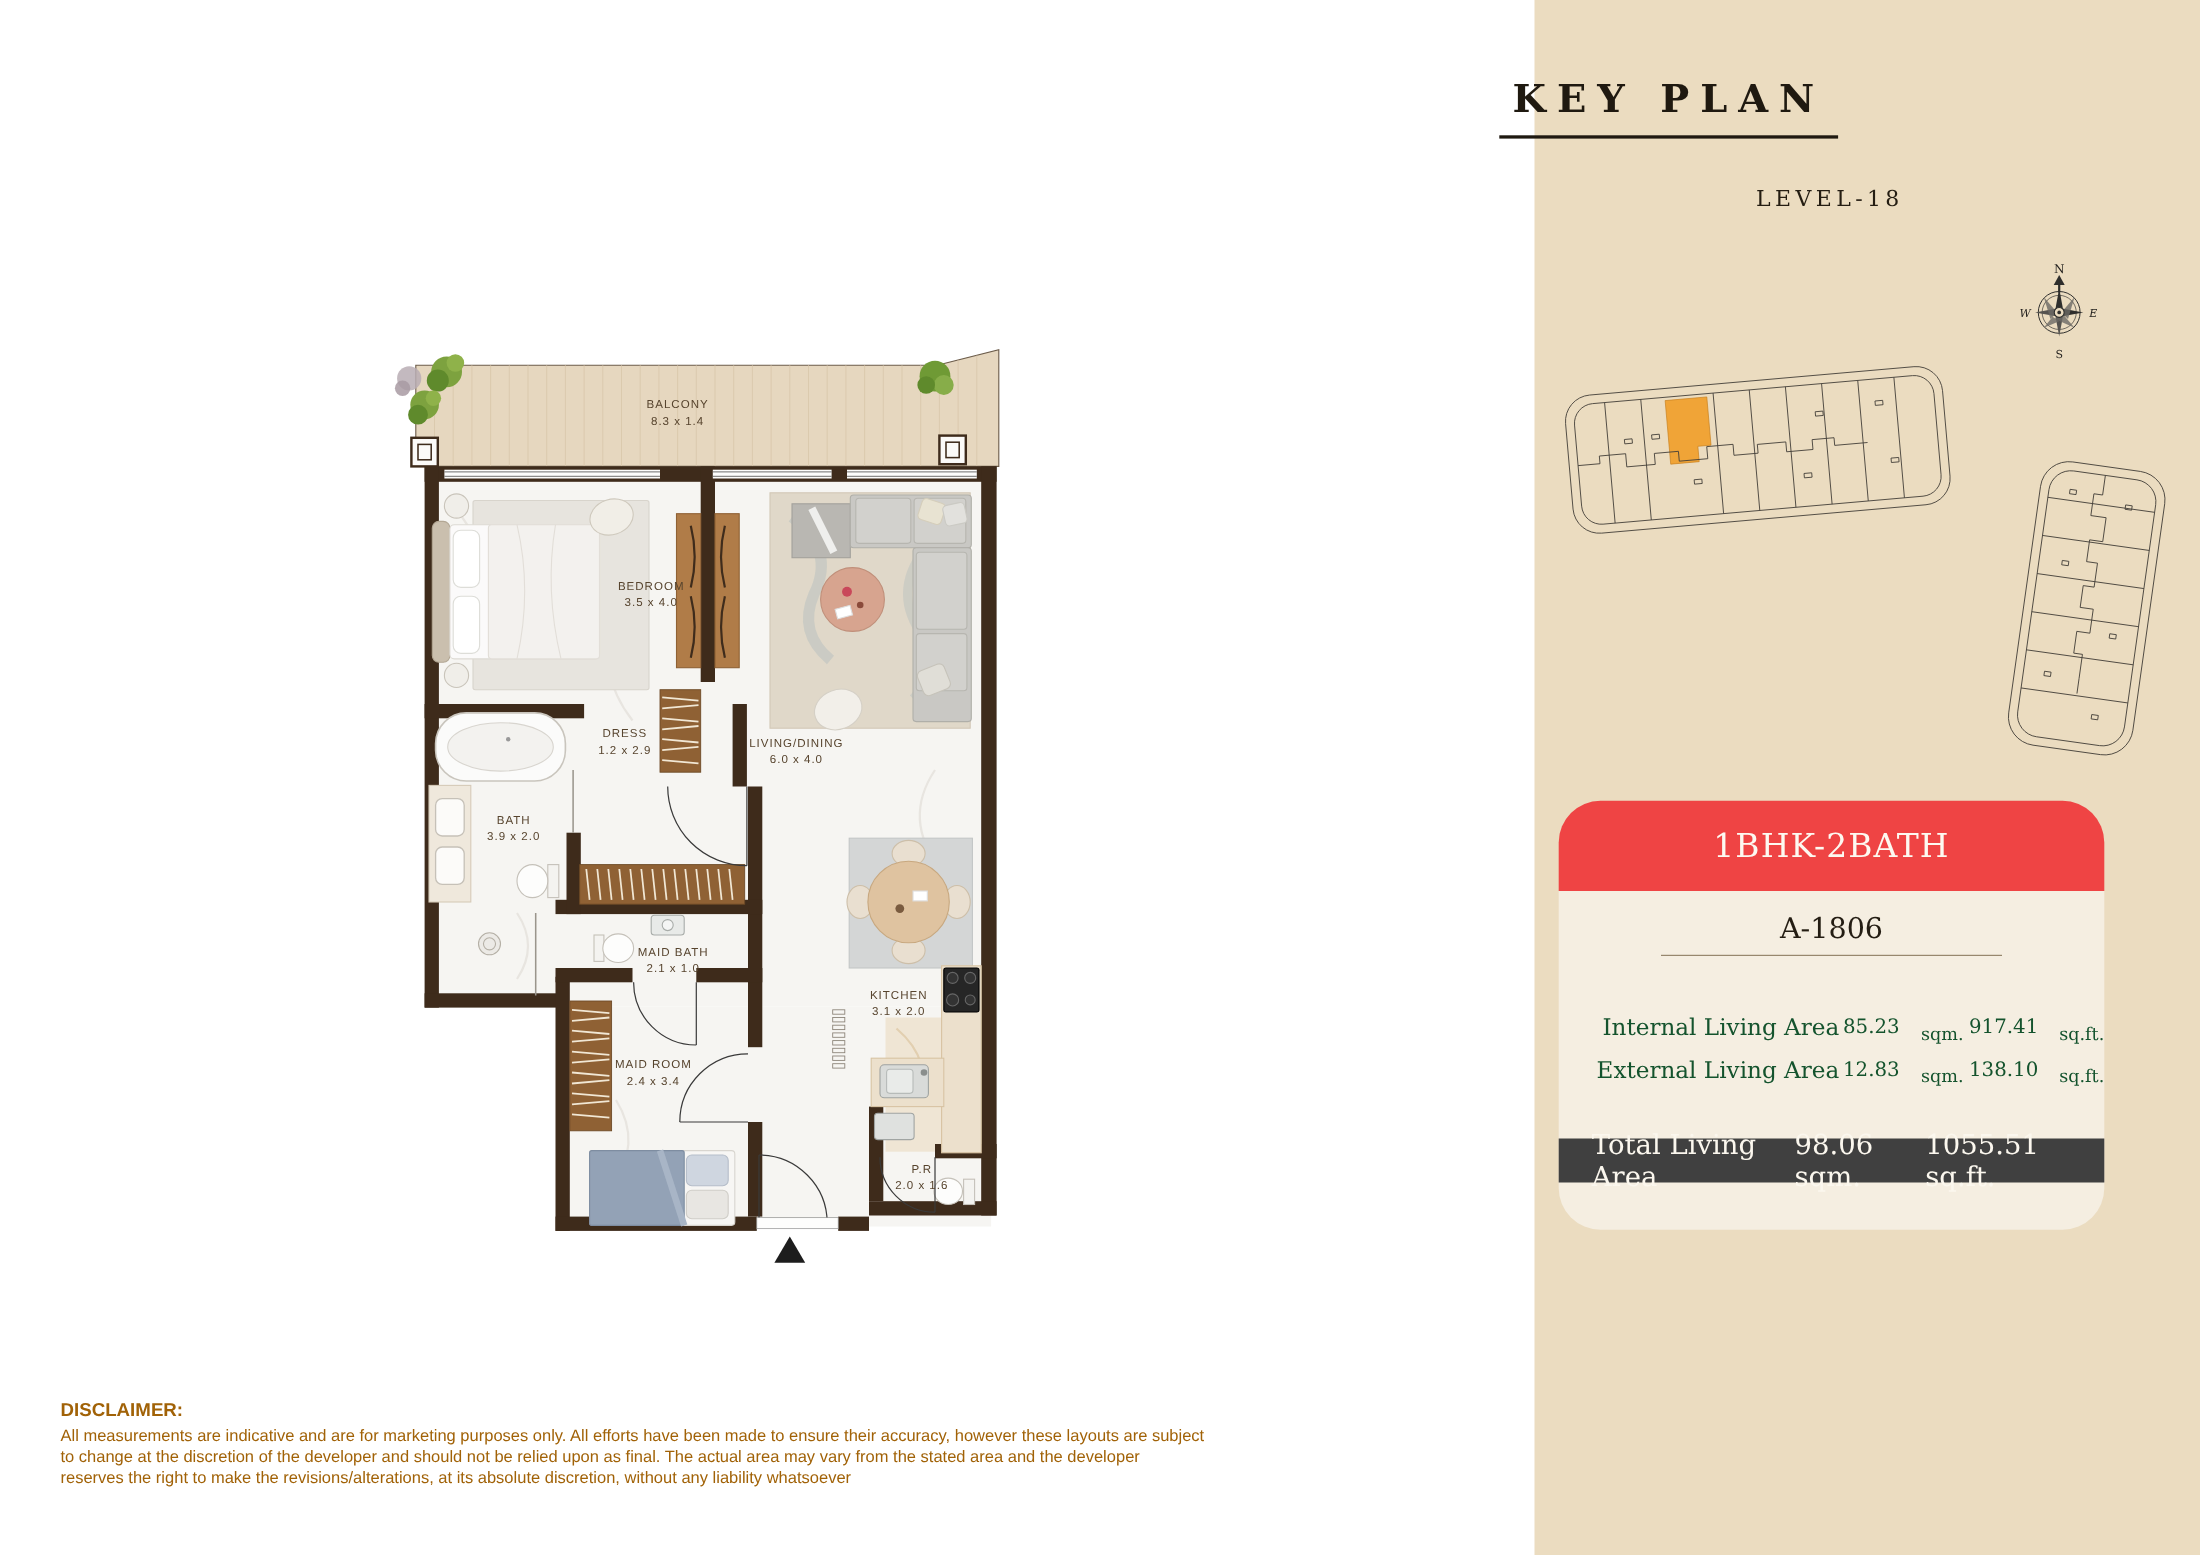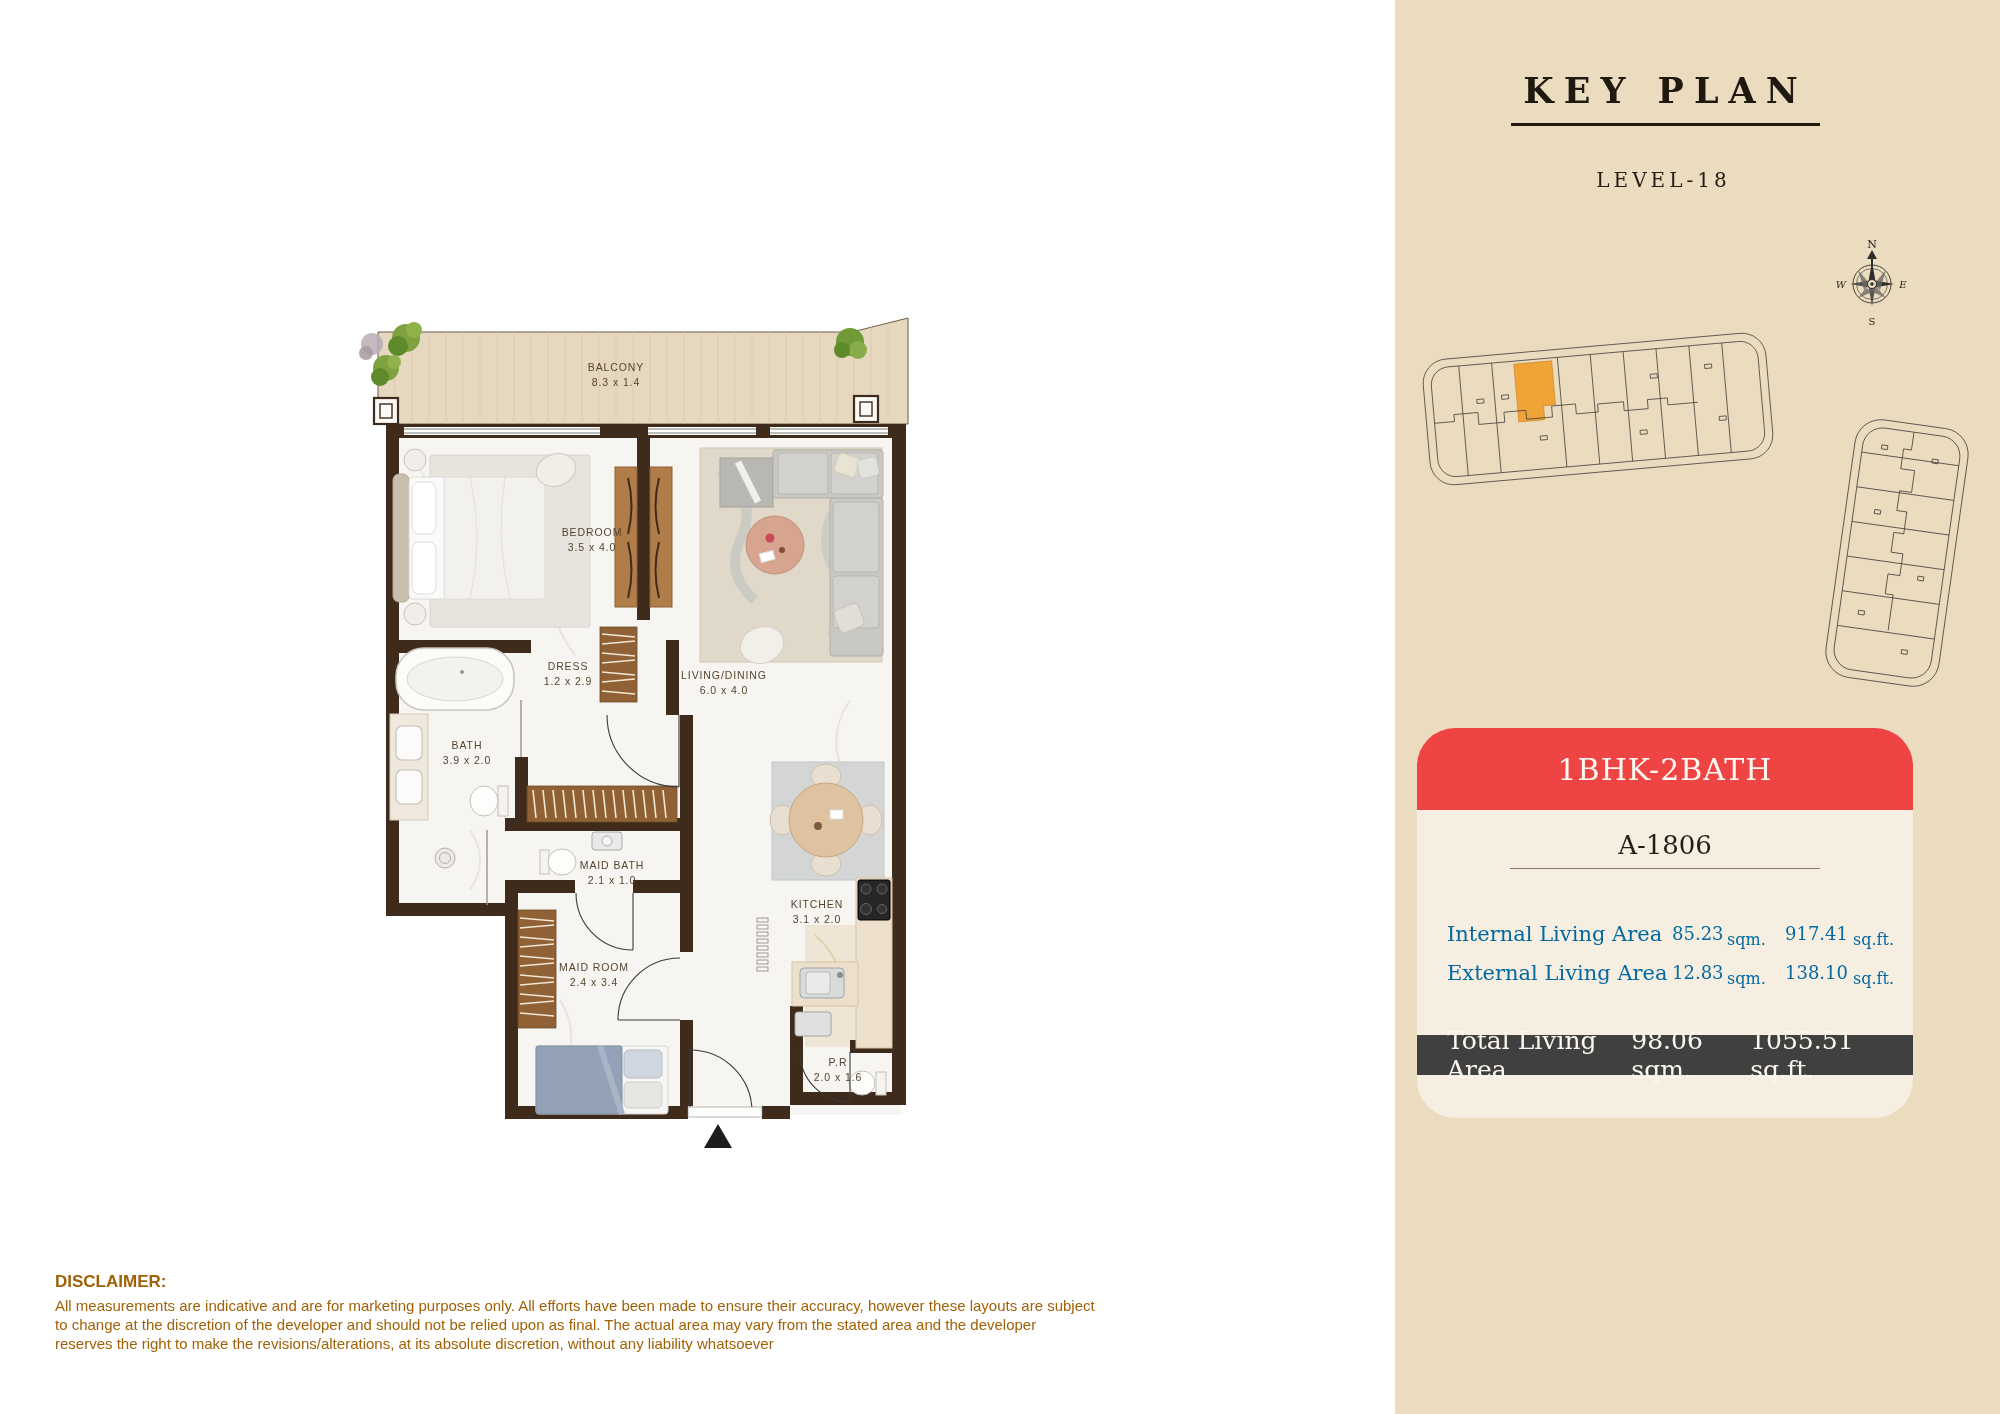--- a/index.html
+++ b/index.html
@@ -1,42 +1,42 @@
 <!DOCTYPE html>
 <html><head>
 <meta charset="utf-8">
 <style>
   html,body{margin:0;padding:0;background:#ffffff;}
   .page{position:relative;width:2000px;height:1414px;background:#ffffff;overflow:hidden;
         font-family:"Liberation Sans",sans-serif;}
 
   
   .panel{position:absolute;left:1395px;top:0;width:605px;height:1414px;background:#EBDCC0;}
-  .keyplan-wrap{position:absolute;top:70px;left:0;width:100%;text-align:center;}
+  .keyplan-wrap{position:absolute;top:70px;left:0;width:100%;text-align:left;}
   .keyplan-title{display:inline-block;position:relative;left:-32px;
       font-family:"DejaVu Serif","Liberation Serif",serif;font-size:35px;font-weight:700;
       letter-spacing:10px;color:#1f1910;border-bottom:3px solid #1f1910;padding:0 12px 12px 12px;}
   .level-wrap{position:absolute;top:168px;left:0;width:100%;text-align:center;}
   .level{display:inline-block;position:relative;left:-34px;
       font-family:"DejaVu Serif","Liberation Serif",serif;font-size:20px;letter-spacing:4px;color:#241d12;}
 
   .panel-svg{position:absolute;left:1395px;top:150px;width:605px;height:570px;}
 
   
   .card{position:absolute;left:1417px;top:728px;width:496px;}
   .card-header{height:82px;background:#ef4444;border-radius:38px 38px 0 0;
       display:flex;align-items:center;justify-content:center;color:#fdf9f1;
       font-family:"DejaVu Serif","Liberation Serif",serif;font-size:30px;letter-spacing:1px;}
   .card-body{position:relative;height:308px;background:#F5EEE1;border-radius:0 0 38px 38px;}
   .unit-no{position:absolute;top:20px;width:100%;text-align:center;
       font-family:"DejaVu Serif","Liberation Serif",serif;font-size:26px;color:#241d13;}
   .unit-underline{position:absolute;top:58px;left:93px;width:310px;height:1px;background:#8d7c62;}
   .area-rows{position:absolute;top:104px;left:0;right:0;}
   .area-row{display:grid;grid-template-columns:225px 55px 58px 68px 60px;
-      align-items:center;padding-left:30px;height:39px;color:#0369a1;}
+      align-items:center;padding-left:30px;height:39px;color:#14532d;text-align:right;}
   .area-label{font-family:"DejaVu Serif","Liberation Serif",serif;font-size:21px;}
   .v{font-family:"DejaVu Serif","Liberation Serif",serif;font-size:18px;}
   .u{font-family:"DejaVu Serif","Liberation Serif",serif;font-size:16px;margin-top:12px;}
   .total-bar{position:absolute;top:225px;left:0;width:100%;height:40px;background:#404040;
       display:flex;align-items:center;justify-content:center;box-sizing:border-box;
       padding:0 14px 0 30px;color:#fbf7ee;
       font-family:"DejaVu Serif","Liberation Serif",serif;font-size:25px;}
 
   
   .disclaimer{position:absolute;left:55px;top:1272px;width:1040px;color:#a16207;}

